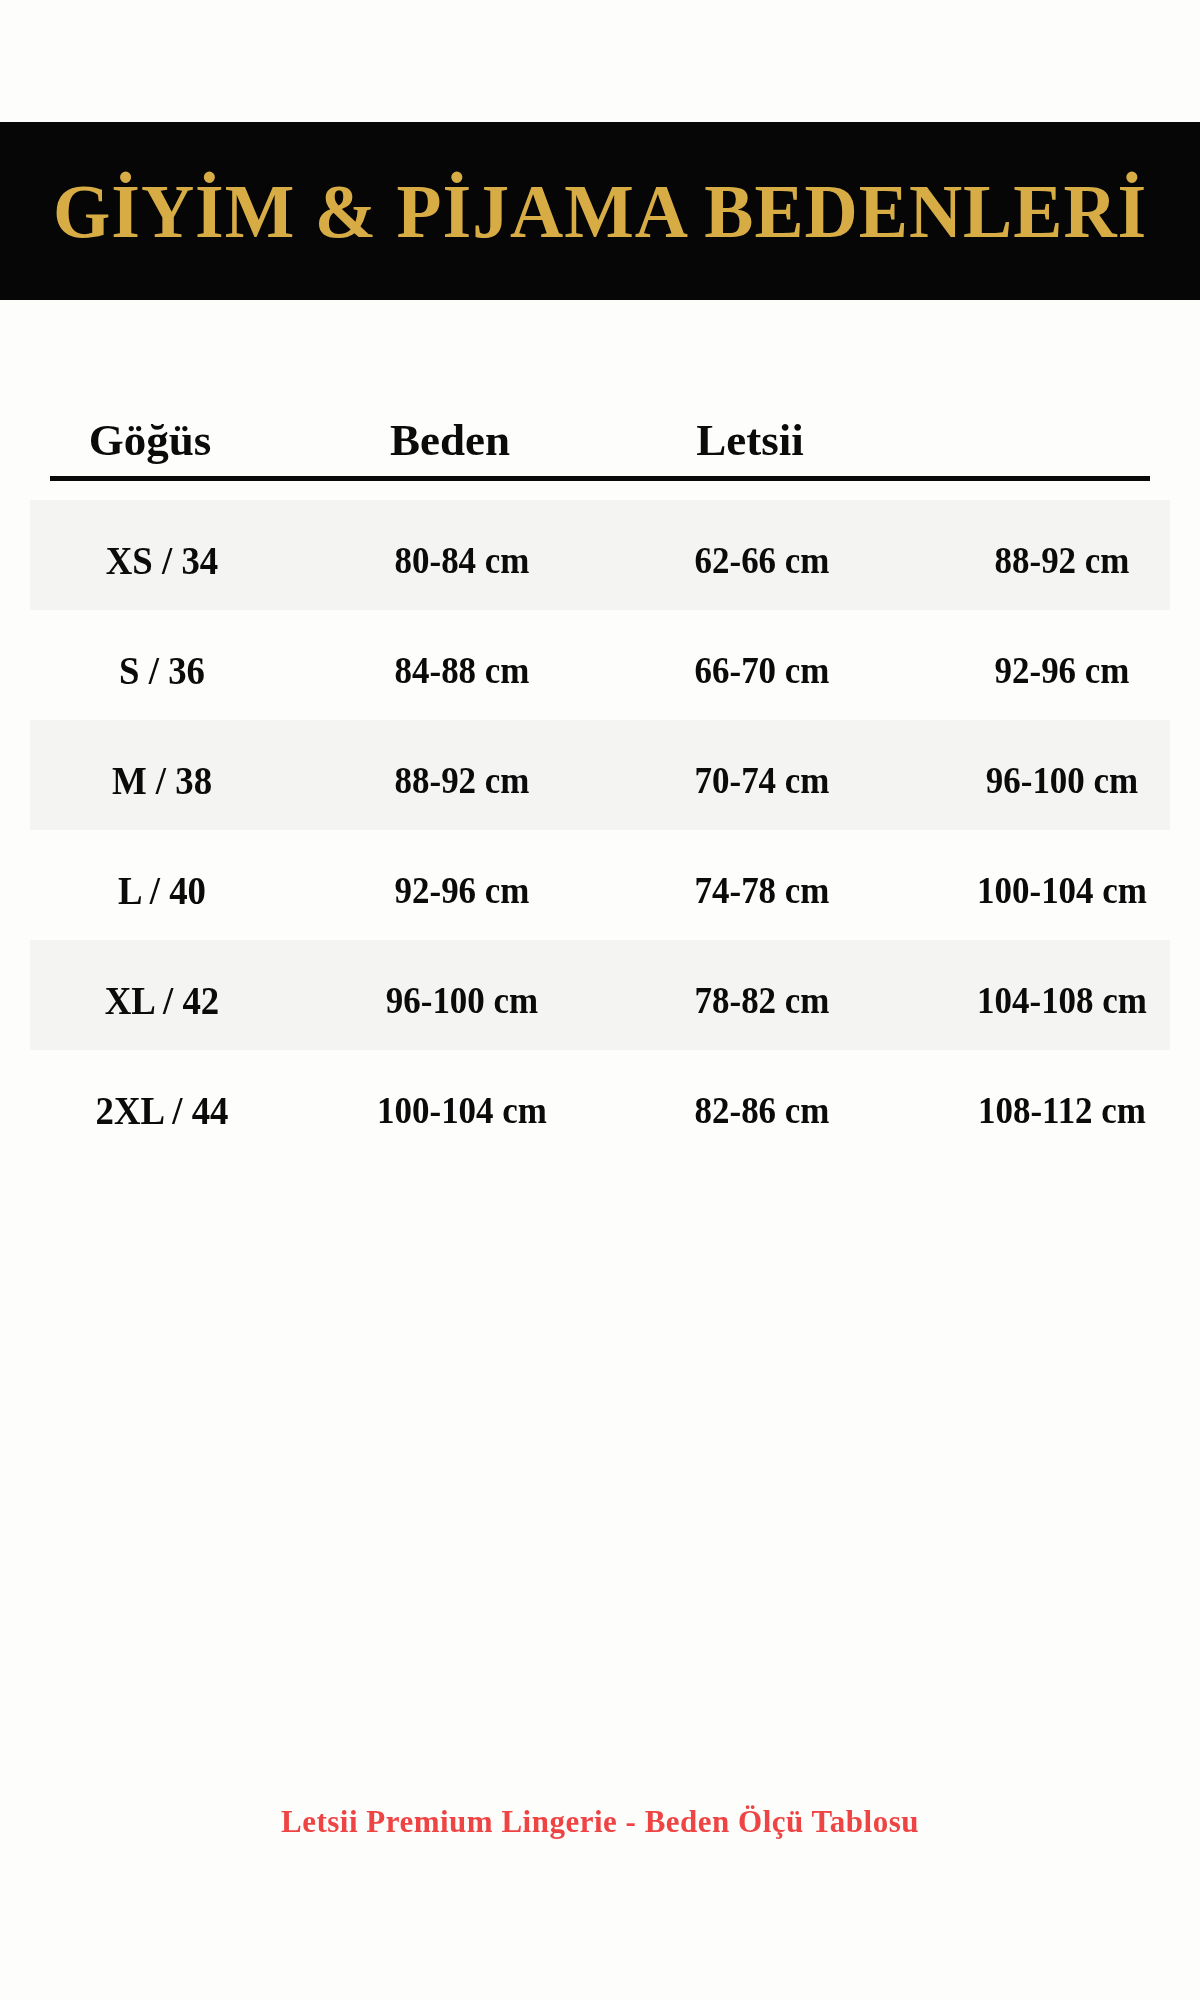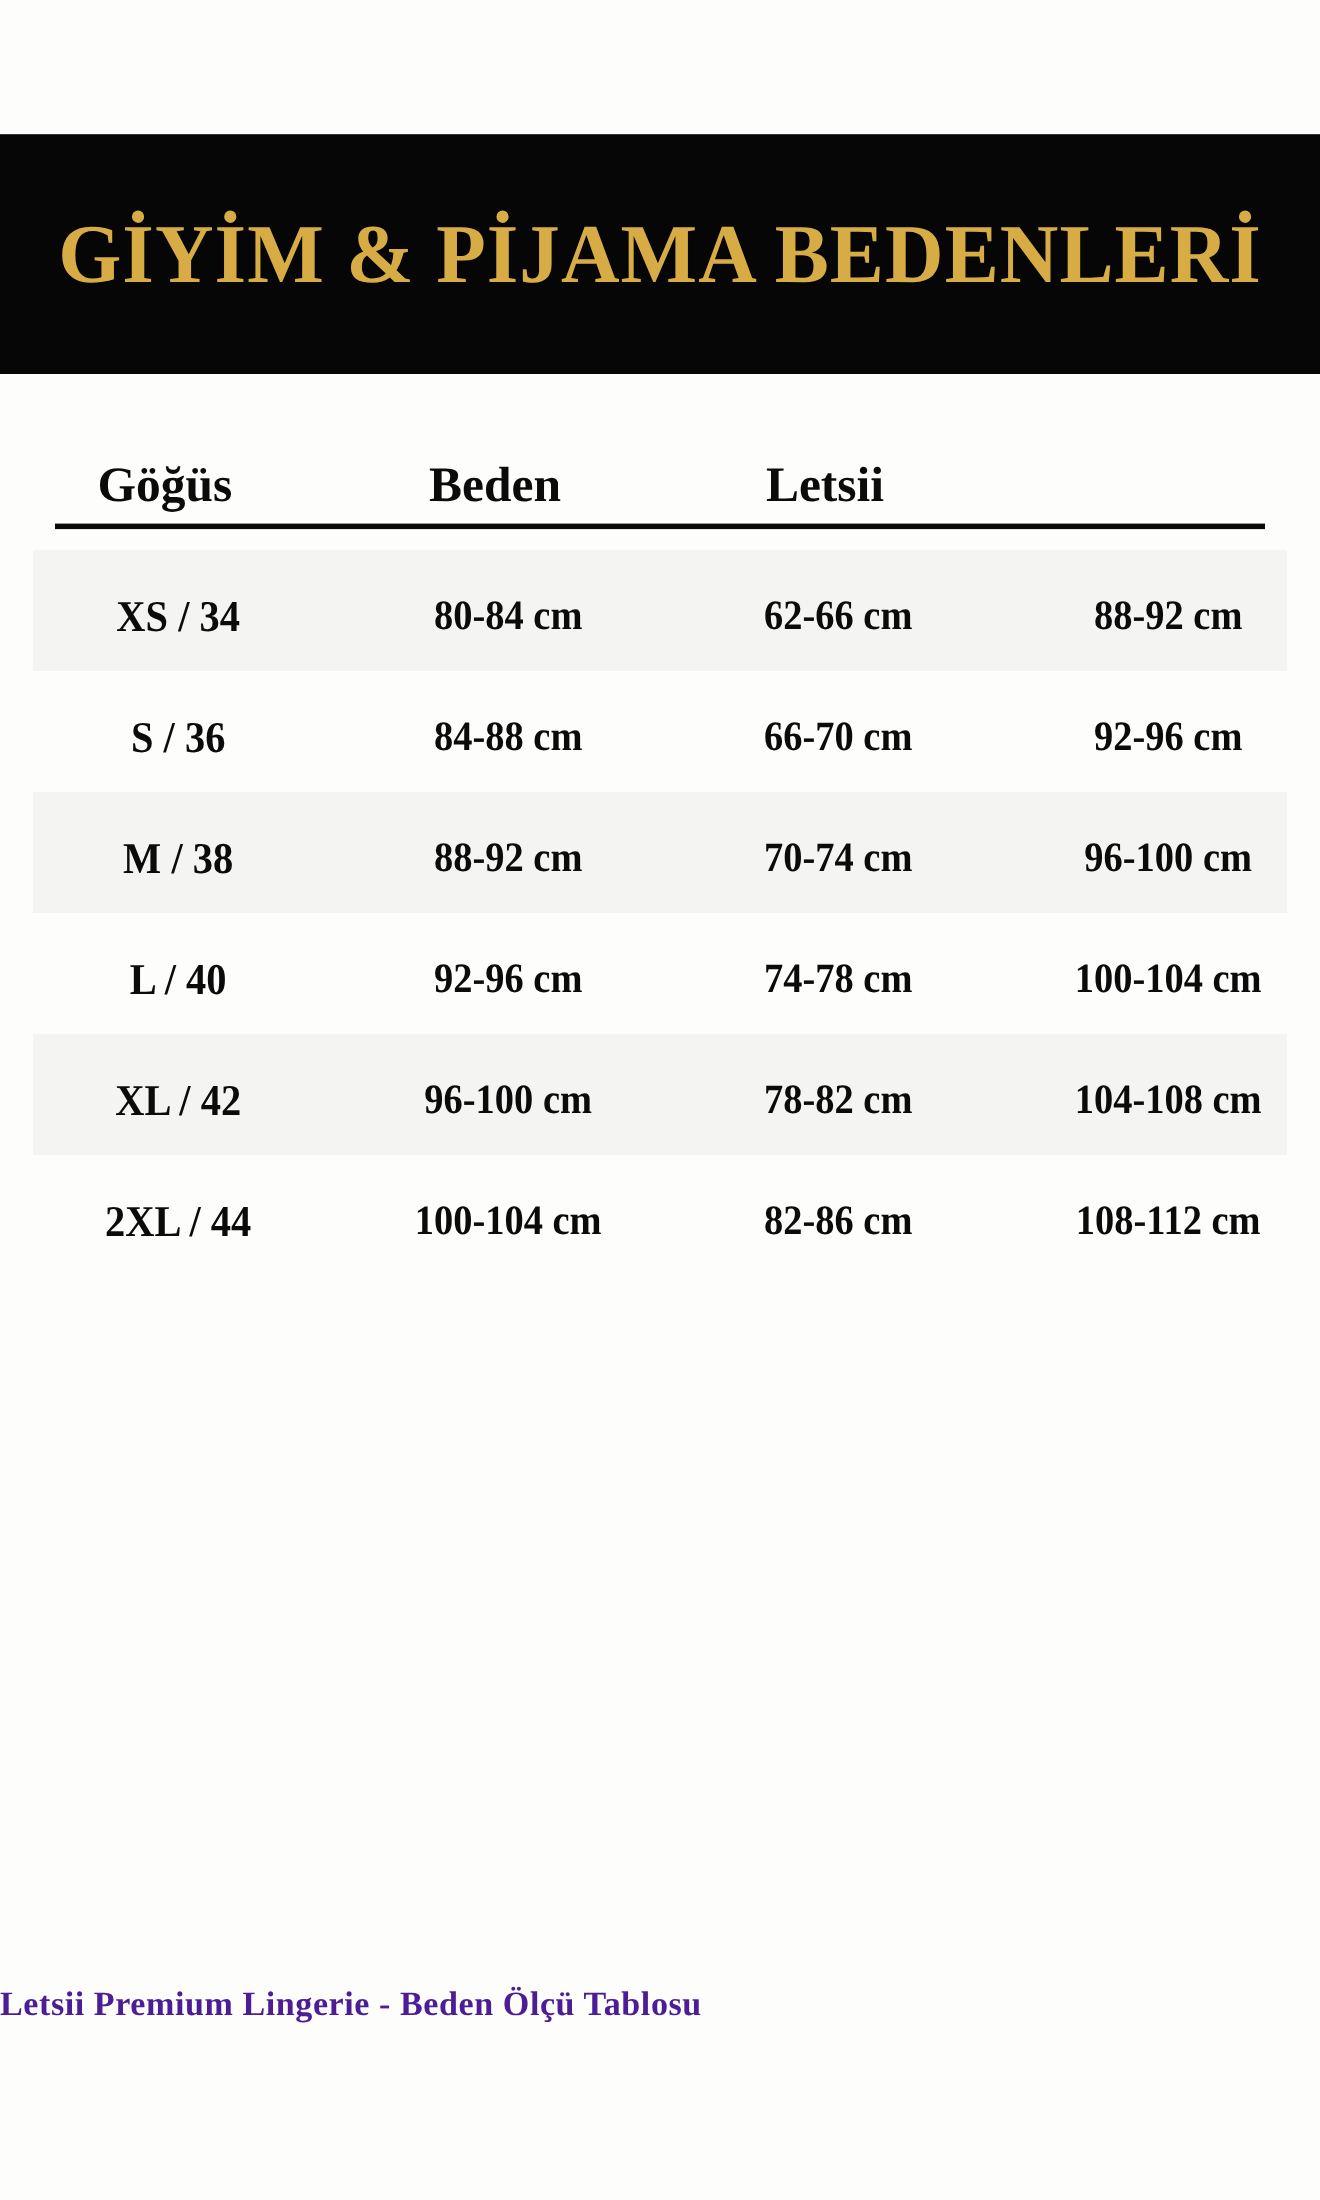--- a/index.html
+++ b/index.html
@@ -10,21 +10,21 @@
     color: #0b0b0b;
   }
   .page {
     position: relative;
     width: 1200px; height: 2000px;
     overflow: hidden;
   }
   .banner {
     position: absolute;
     top: 122px; left: 0;
-    width: 100%; height: 218px;
+    width: 100%; height: 178px;
     background: #060606;
     display: flex; align-items: center; justify-content: center;
   }
   .banner .title {
     margin: 0;
     font-size: 76px;
     font-weight: bold;
     letter-spacing: 1px;
     color: #d7ac45;
     white-space: nowrap;
@@ -74,24 +74,24 @@
     text-align: center;
     font-weight: bold;
     font-size: 38px;
     transform: scaleX(0.92);
   }
   .row span.size { font-size: 40px; }
   .footer {
     position: absolute;
     top: 1804px; left: 0;
     width: 100%;
-    text-align: left;
+    text-align: center;
     font-size: 31px;
     font-weight: bold;
-    color: #4c1d95;
+    color: #ef4444;
     letter-spacing: 0.5px;
   }
 </style>
 </head>
 <body>
 
 <div class="page">
 
   <div class="banner">
     <h1 class="title">GİYİM &amp; PİJAMA BEDENLERİ</h1>

